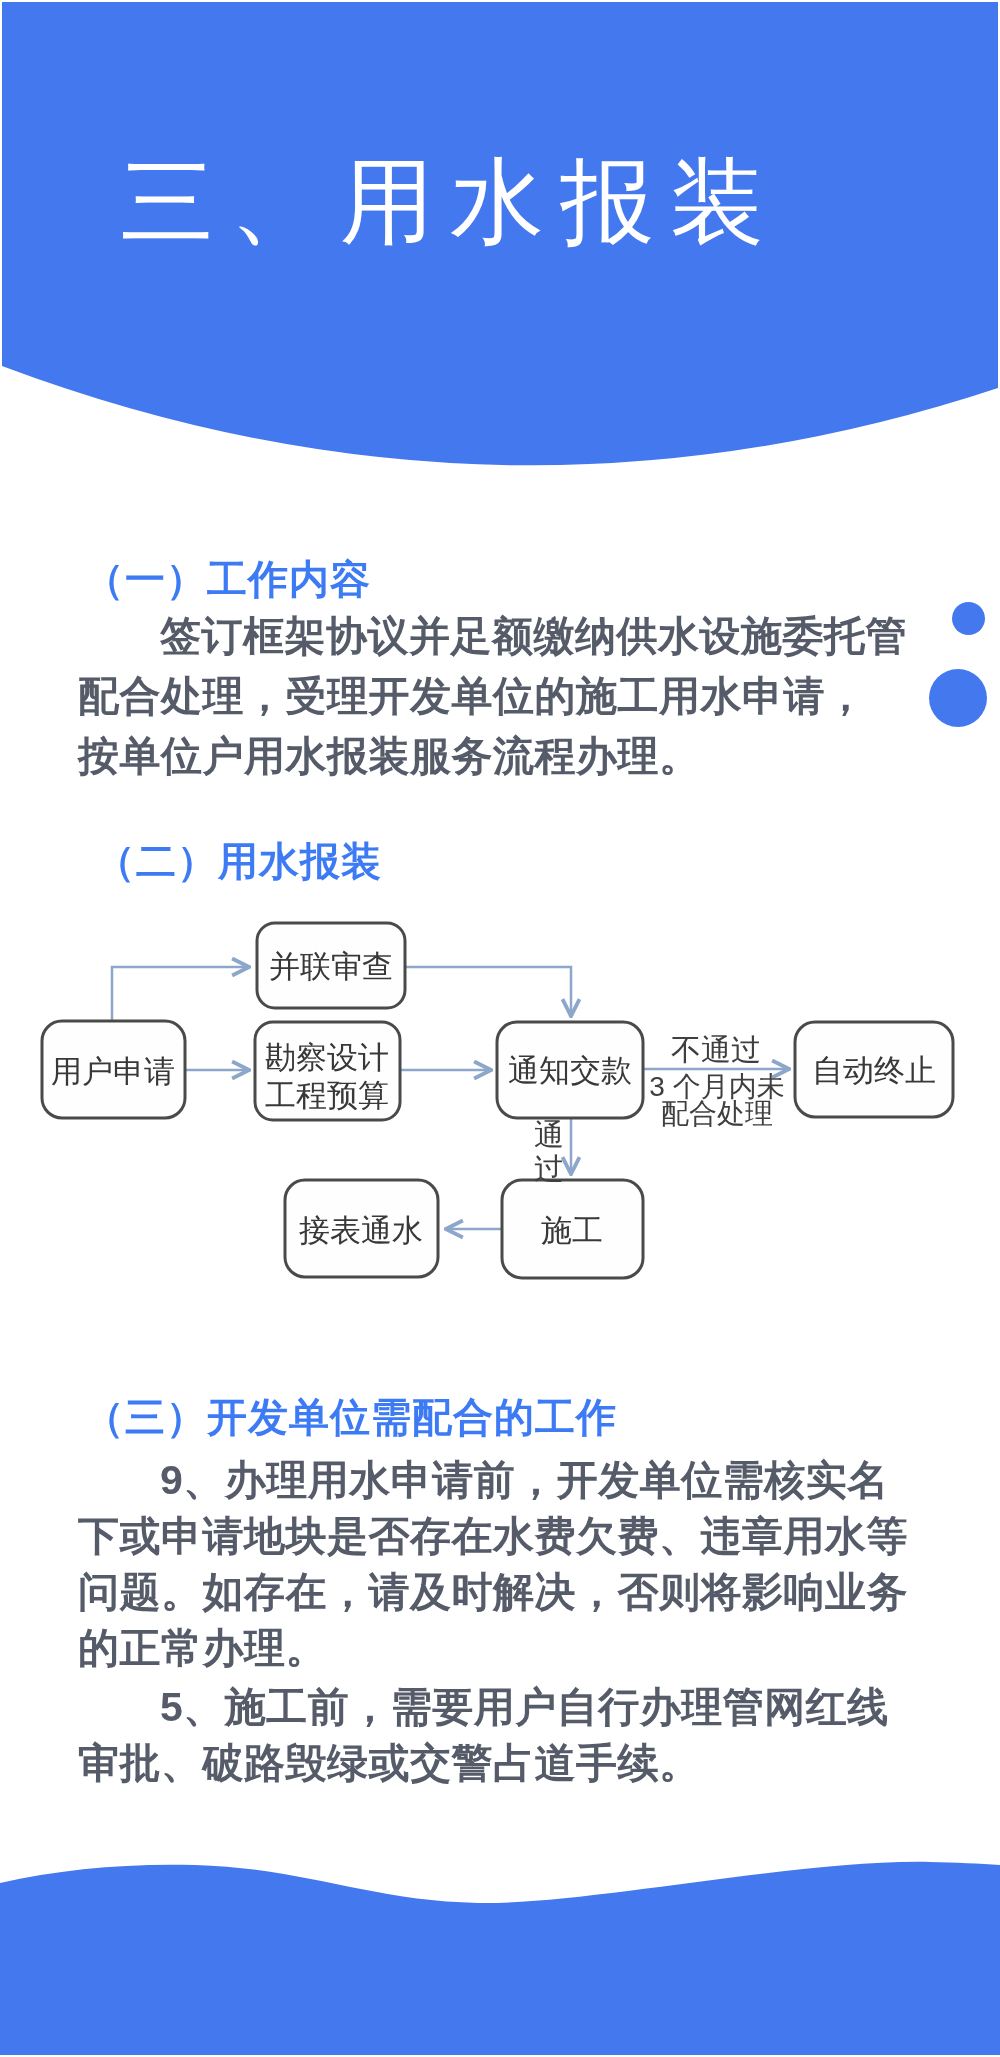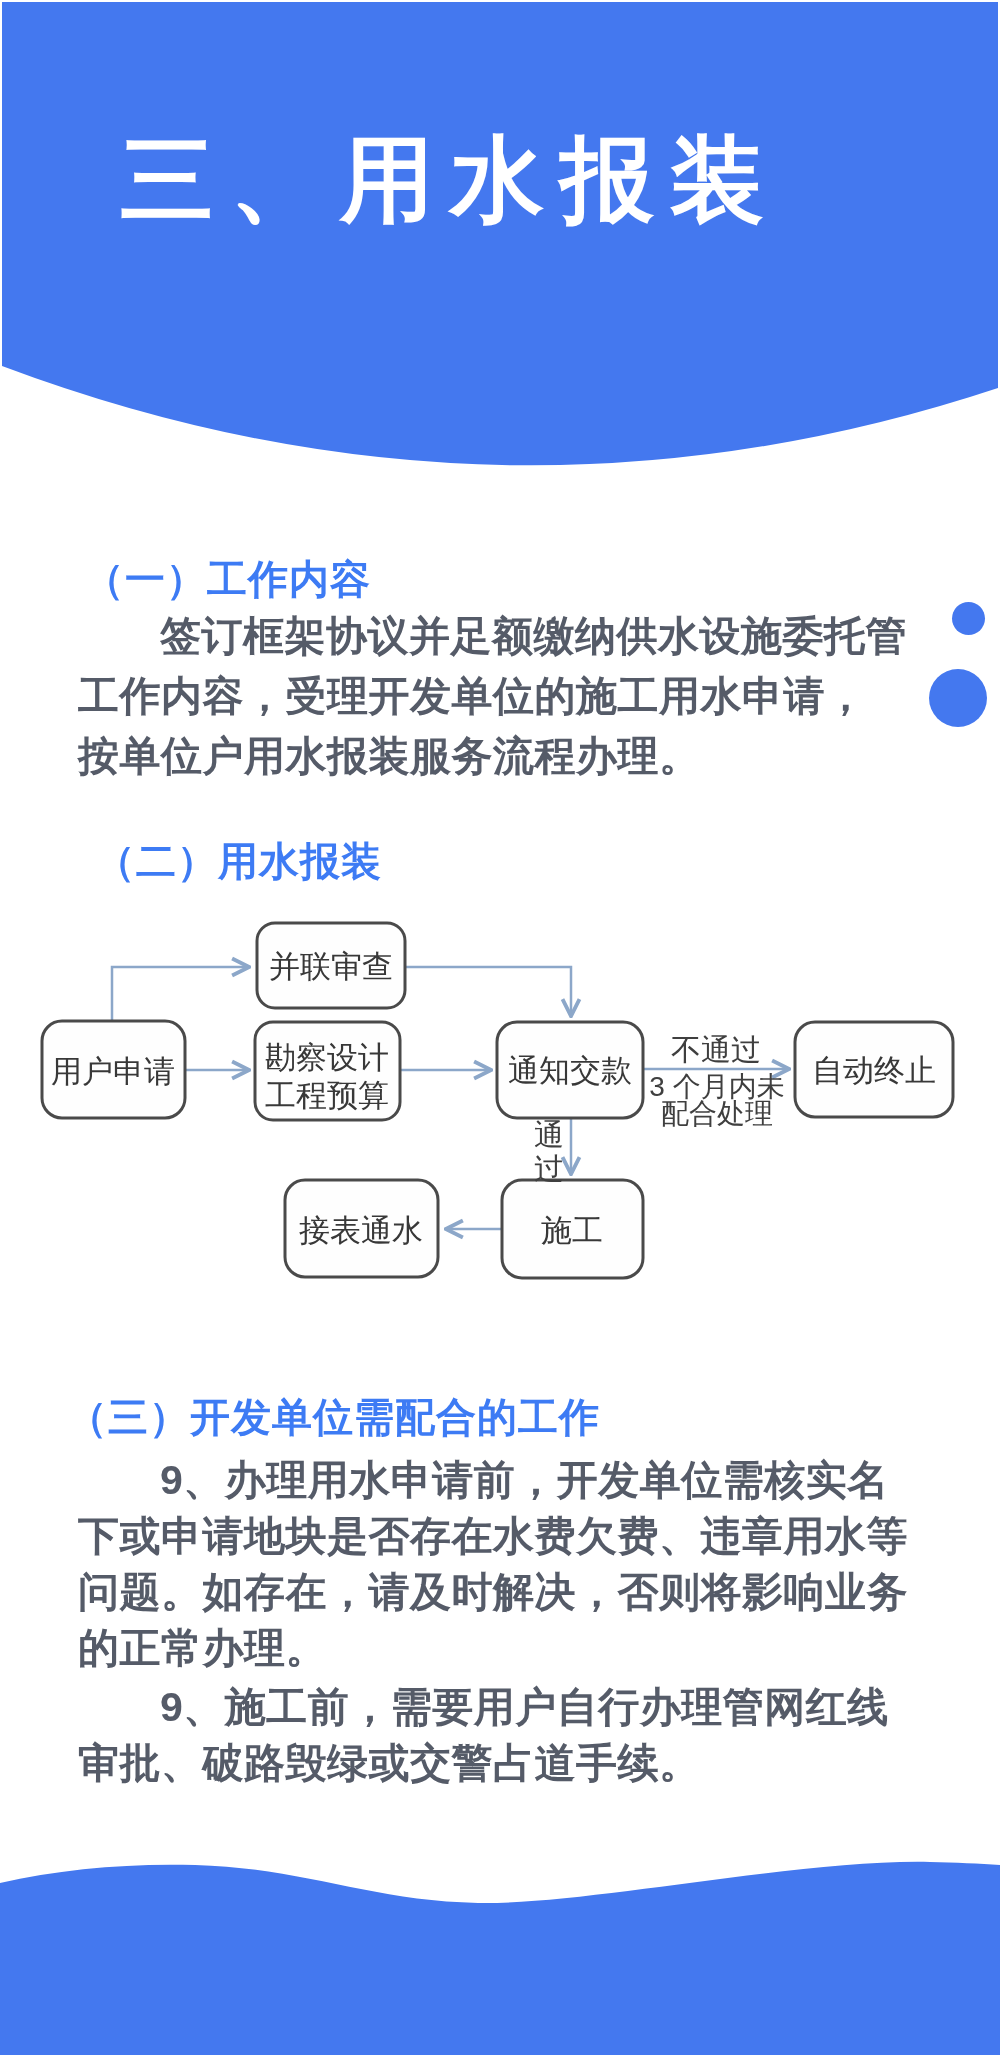--- a/index.html
+++ b/index.html
@@ -6,23 +6,23 @@
   .page {
     position:relative; width:1000px; height:2057px; background:#ffffff;
     overflow:hidden;
     font-family:"Liberation Sans","DejaVu Sans",sans-serif;
   }
   svg { display:block; }
 
   
   .header-svg { position:absolute; top:0; left:0; }
   .header-title {
-    position:absolute; top:128px; left:0; width:884px;
+    position:absolute; top:150px; left:0; width:884px;
     text-align:center; color:#ffffff;
-    font-size:94px; font-weight:700; letter-spacing:0.17em; text-indent:0.17em;
+    font-size:94px; font-weight:400; letter-spacing:0.17em; text-indent:0.17em;
     line-height:1.1; white-space:nowrap;
   }
 
   
   .sec-heading {
     position:absolute; color:#3D7BF4; font-size:40px; font-weight:700;
     letter-spacing:1px; white-space:nowrap; line-height:48px;font-family:Liberation Serif, serif;
   }
   
   .body-par {
@@ -59,21 +59,21 @@
 
 <div class="page">
 
   <svg class="header-svg" width="1000" height="470" viewBox="0 0 1000 470" preserveAspectRatio="none">
     <path d="M2,2 H998 V388 Q500,553 2,366 Z" fill="#4478EF"></path>
   </svg>
   <div class="header-title">三、用水报装</div>
 
   <div class="sec-heading" style="left:84px; top:556px;">（一）工作内容</div>
   <div class="body-par lh60" style="left:78px; top:606px;">签订框架协议并足额缴纳供水设施委托管
-工作内容，受理开发单位的施工用水申请，
+配合处理，受理开发单位的施工用水申请，
 按单位户用水报装服务流程办理。</div>
 
   <div class="dot dot-small"></div>
   <div class="dot dot-big"></div>
 
   <div class="sec-heading" style="left:95px; top:838px;">（二）用水报装</div>
 
   <svg class="flow-svg" width="1000" height="400" viewBox="0 0 1000 400">
     <defs>
       <marker id="arrow" viewBox="0 0 10 10" refX="8" refY="5" markerWidth="8.5" markerHeight="8.5" orient="auto">
@@ -119,25 +119,25 @@
       <text class="flow-text" x="361" y="341">接表通水</text>
     </g>
 
     <text class="flow-label flow-label-big" x="716" y="160">不通过</text>
     <text class="flow-label" x="717" y="196">3 个月内未</text>
     <text class="flow-label" x="717" y="223">配合处理</text>
     <text class="flow-label flow-label-big" x="549" y="245">通</text>
     <text class="flow-label flow-label-big" x="549" y="279">过</text>
   </svg>
 
-  <div class="sec-heading" style="left:67px; top:1394px;text-align:right;">（三）开发单位需配合的工作</div>
+  <div class="sec-heading" style="left:84px; top:1394px;text-align:right;">（三）开发单位需配合的工作</div>
   <div class="body-par lh56" style="left:78px; top:1452px;">9、办理用水申请前，开发单位需核实名
 下或申请地块是否存在水费欠费、违章用水等
 问题。如存在，请及时解决，否则将影响业务
 的正常办理。</div>
-  <div class="body-par lh56" style="left:78px; top:1679px;">9、施工前，需要用户自行办理管网红线
+  <div class="body-par lh56" style="left:78px; top:1679px;">5、施工前，需要用户自行办理管网红线
 审批、破路毁绿或交警占道手续。</div>
 
   <svg class="footer-svg" width="1000" height="200" viewBox="0 0 1000 200" preserveAspectRatio="none">
     <path d="M0,26 C60,12 130,6 195,8 C305,11 370,44 478,46 C588,48 800,2 930,5 C955,5.5 980,6.5 1000,8 L1000,198 L0,198 Z" fill="#4478EF"></path>
   </svg>
 
 </div>
 
 </body></html>

